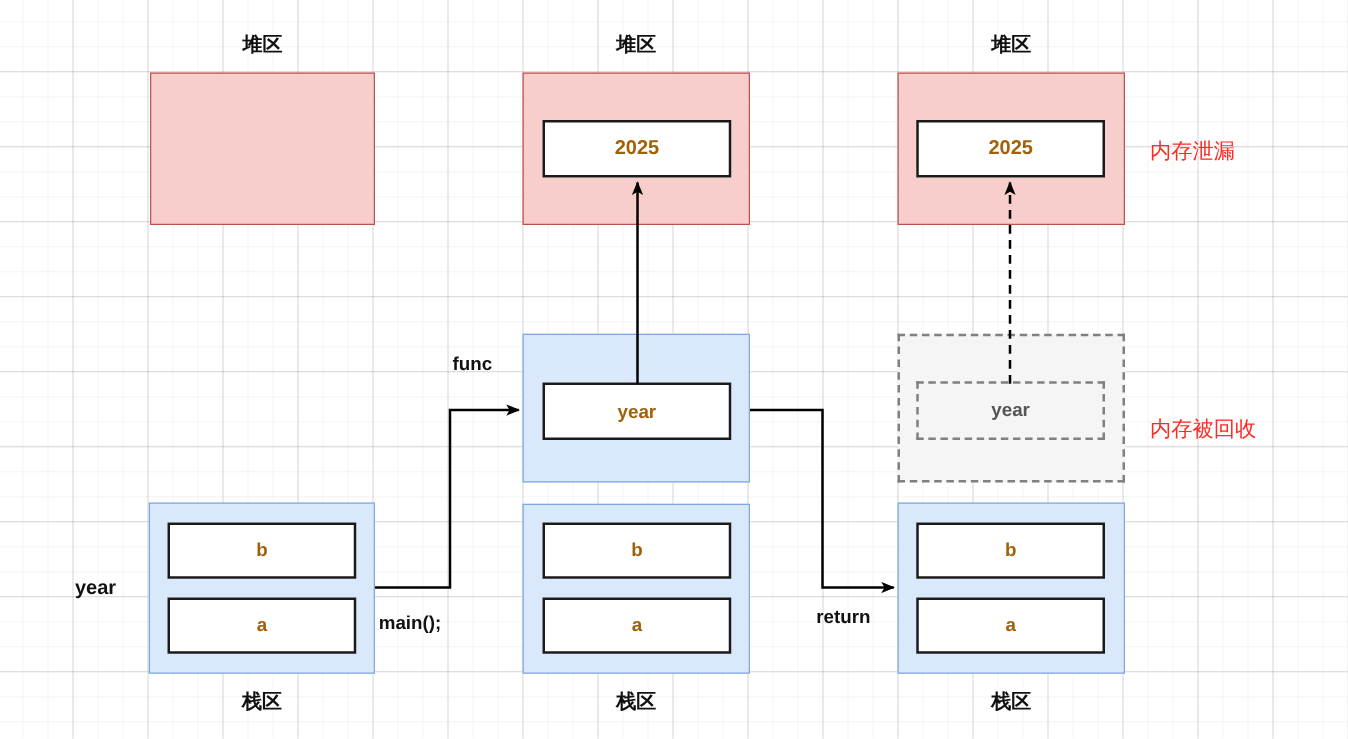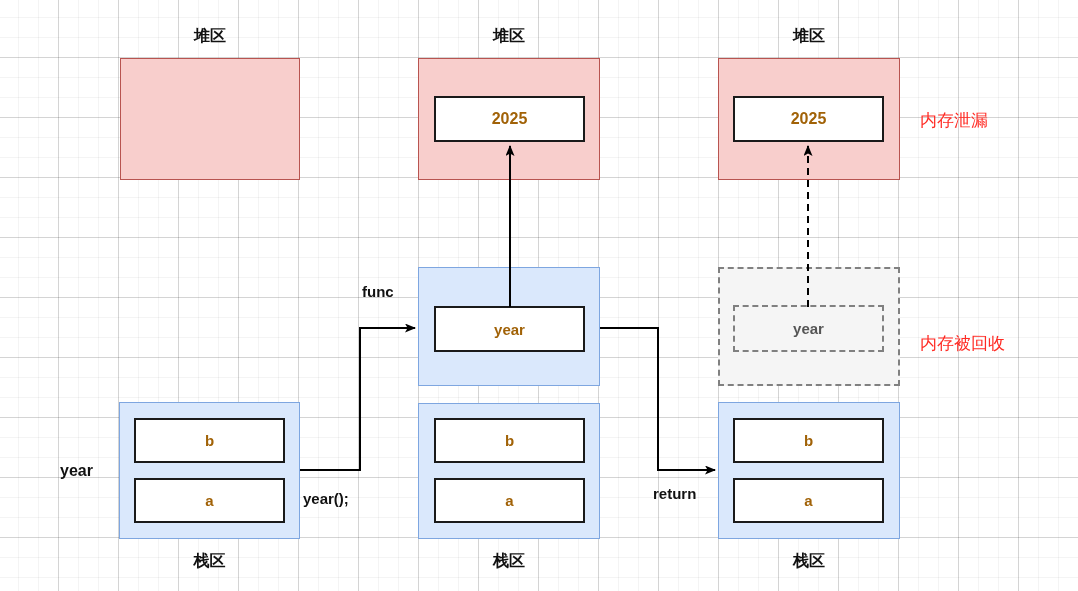--- a/index.html
+++ b/index.html
@@ -109,21 +109,21 @@
   <div class="abs label left" style="left:60px; top:458px; width:60px; height:26px;">year</div>
 
   <div class="abs stack" style="left:119px; top:402px; width:181px; height:137px;"></div>
 
   <div class="abs cell" style="left:134px; top:418px; width:151px; height:45px;">b</div>
 
   <div class="abs cell" style="left:134px; top:478px; width:151px; height:45px;">a</div>
 
   <div class="abs label center label-cn" style="left:119px; top:548px; width:181px; height:26px;">栈区</div>
 
-  <div class="abs label-sm" style="left:303px; top:487px; height:22px;">year();</div>
+  <div class="abs label-sm" style="left:303px; top:487px; height:22px;">main();</div>
 
   <div class="abs label-sm" style="left:362px; top:280px; height:22px;">func</div>
 
   <div class="abs label center label-cn" style="left:418px; top:23px; width:182px; height:26px;">堆区</div>
 
   <div class="abs heap" style="left:418px; top:58px; width:182px; height:122px;"></div>
 
   <div class="abs cell big" style="left:434px; top:96px; width:151px; height:46px;">2025</div>
 
   <div class="abs stack" style="left:418px; top:267px; width:182px; height:119px;"></div>

